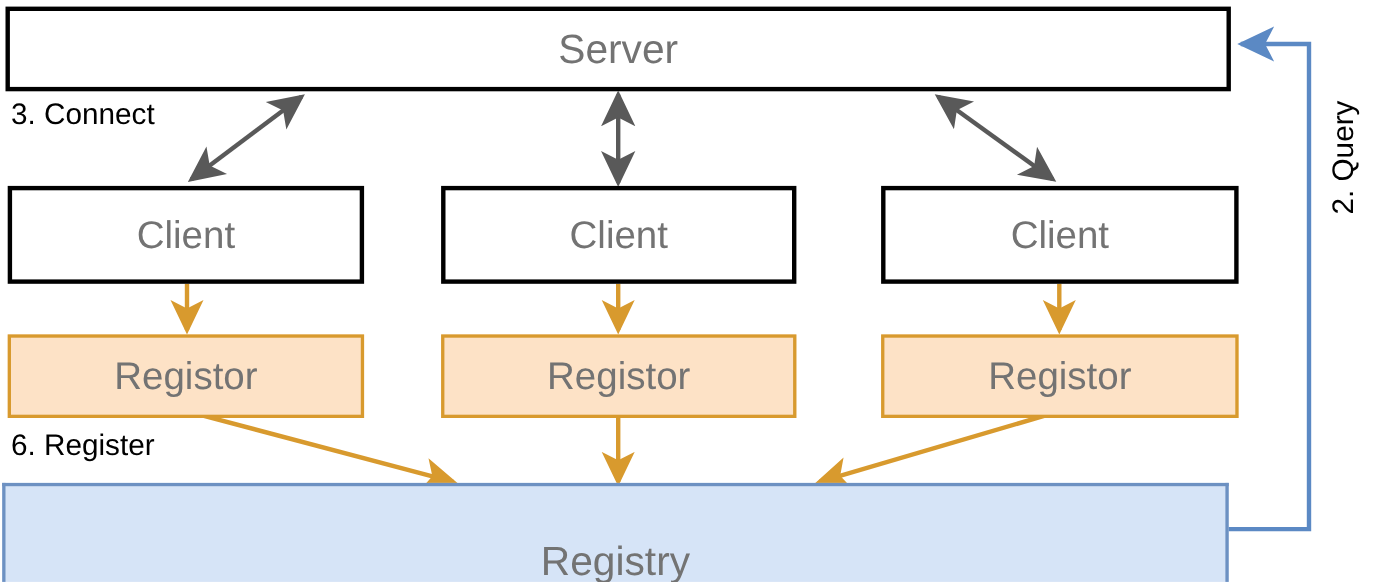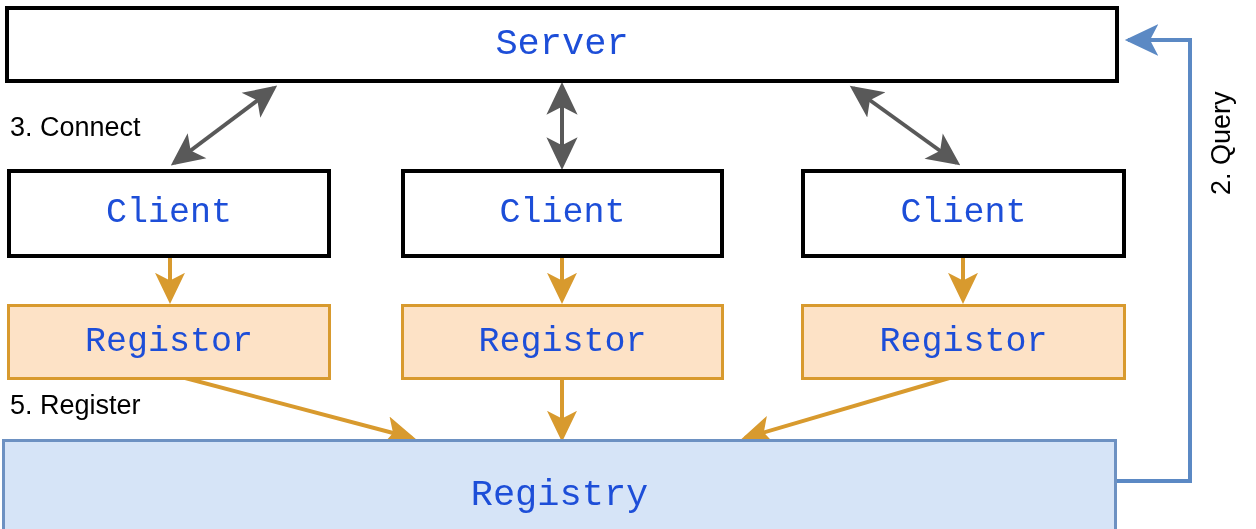--- a/index.html
+++ b/index.html
@@ -18,22 +18,22 @@
     height: 529px;
     background: #ffffff;
     overflow: hidden;
   }
   .node {
     position: absolute;
     box-sizing: border-box;
     display: flex;
     align-items: center;
     justify-content: center;
-    font-family: Liberation Mono, monospace;
-    color: #1d4ed8;
+    font-family: Liberation Sans, sans-serif;
+    color: #737373;
     line-height: 1;
     user-select: none;
   }
   
   .node-server {
     left: 5px;
     top: 6px;
     width: 1114px;
     height: 77px;
     border: 4px solid #000000;
@@ -67,34 +67,34 @@
   
   .node-registry {
     left: 2px;
     top: 439px;
     width: 1115px;
     height: 90px;
     border: 3px solid #6D91C2;
     border-bottom: none;
     background: #D6E4F7;
     font-size: 37px;
-    align-items: center;
+    align-items: flex-end;
     padding-top: 20px;
   }
 
   
   .step-label {
     position: absolute;
     font-family: "Liberation Sans", sans-serif;
     font-size: 27px;
     color: #000000;
     white-space: nowrap;
     user-select: none;
   }
-  .label-connect  { left: 10px; top: 112px; }
+  .label-connect  { left: 10px; top: 89px; }
   .label-register { left: 10px; top: 390px; }
   .label-query {
     left: 1206px;
     top: 195px;
     transform-origin: 0 0;
     transform: rotate(-90deg);
   }
 
   
   #connector-layer {
@@ -188,16 +188,16 @@
   </div>
   <div class="node node-registor node-registor-3">
     <span>Registor</span>
   </div>
 
   <div class="node node-registry">
     <span>Registry</span>
   </div>
 
   <div class="step-label label-connect">3. Connect</div>
-  <div class="step-label label-register">5. Register</div>
+  <div class="step-label label-register">6. Register</div>
   <div class="step-label label-query">2. Query</div>
 
 </div>
 
 </body></html>

